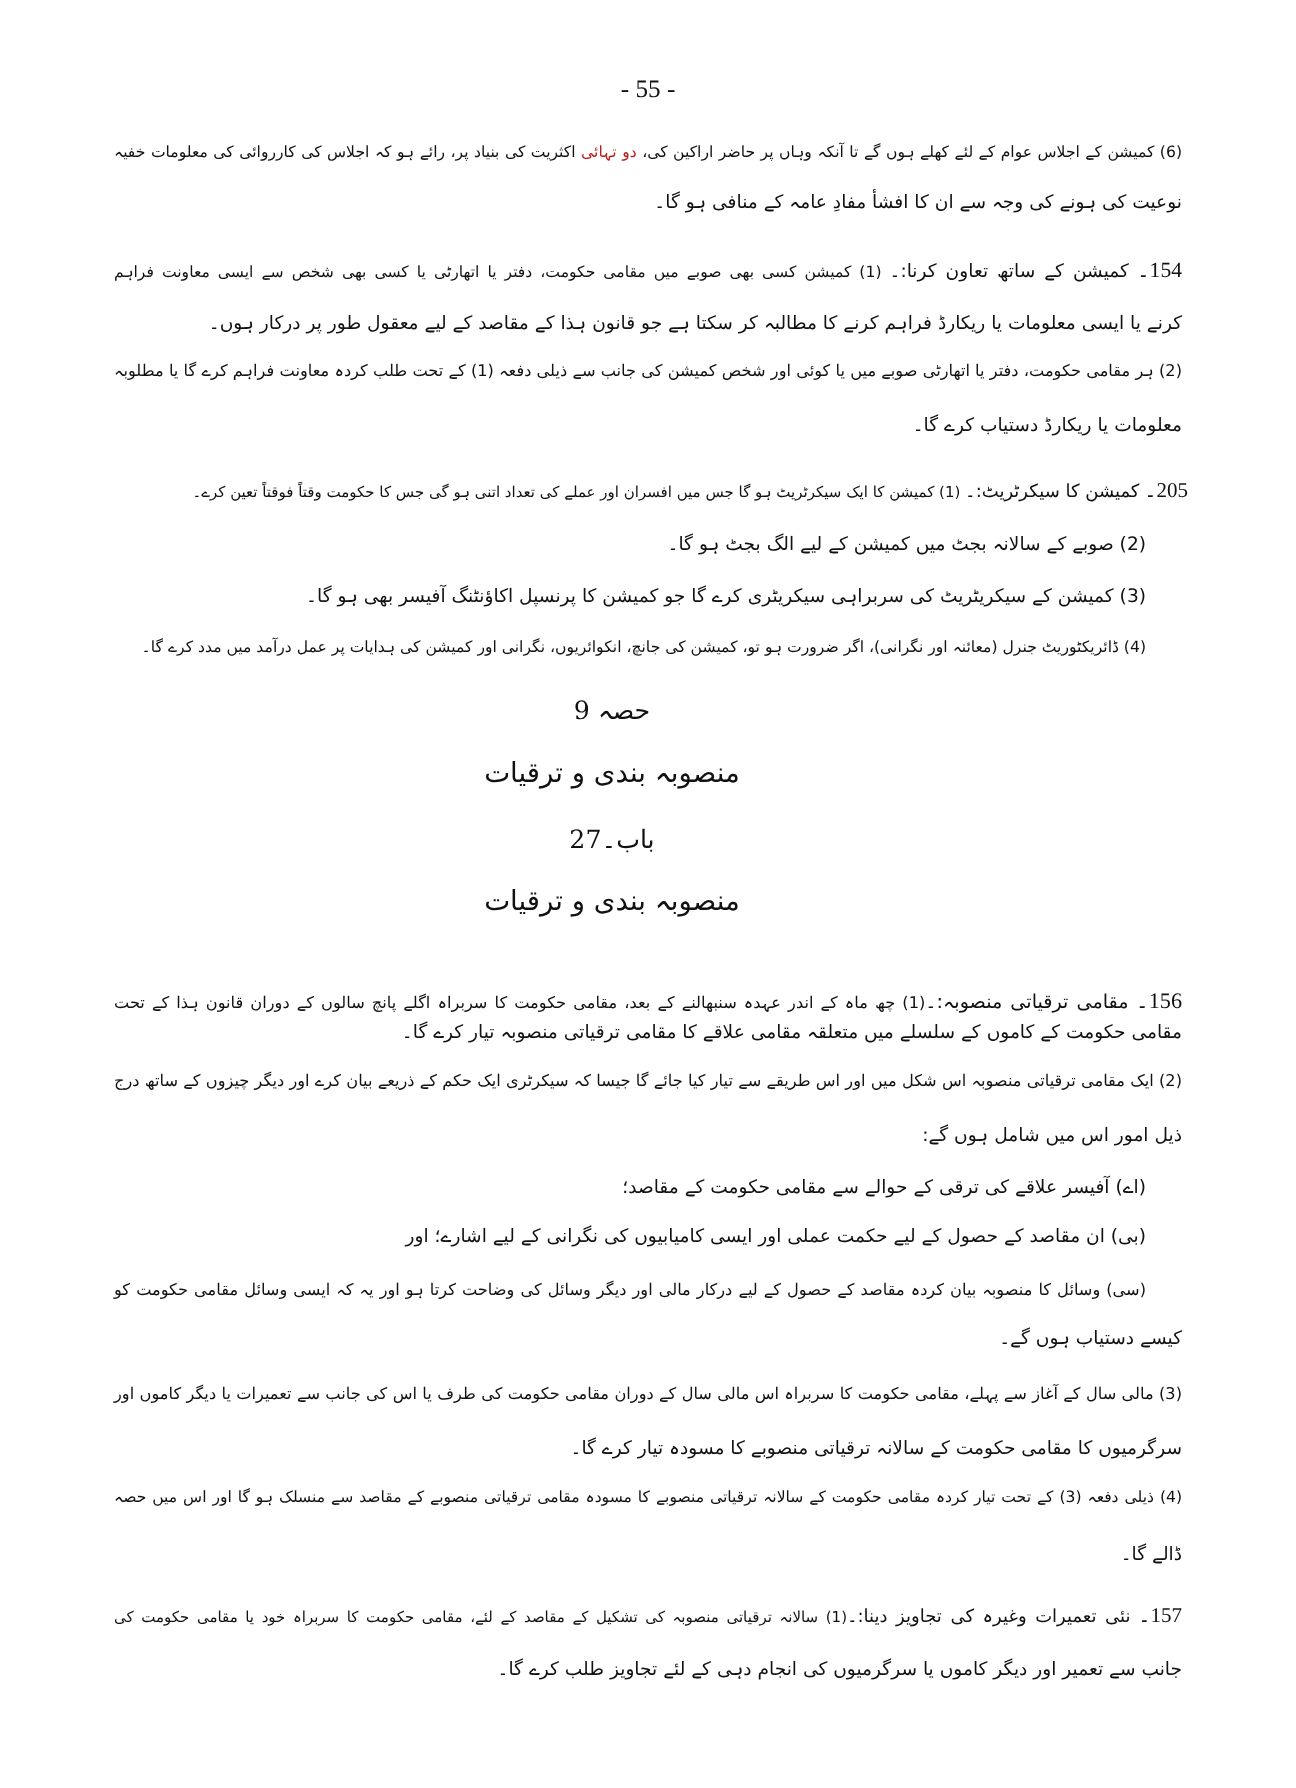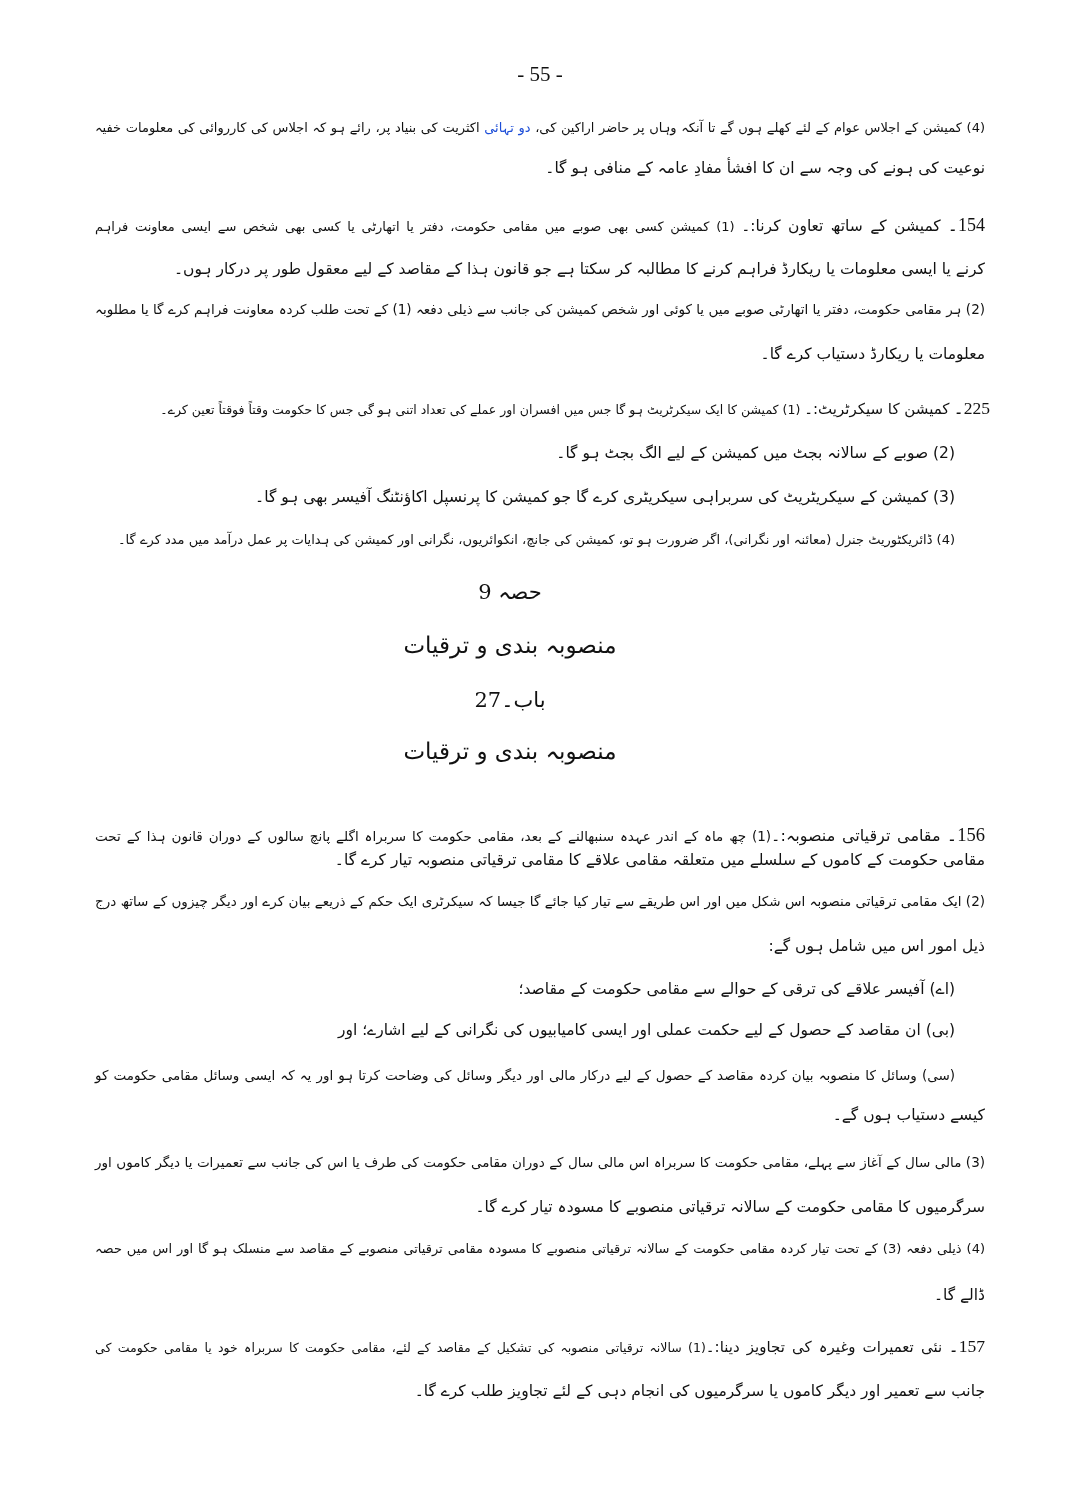--- a/index.html
+++ b/index.html
@@ -40,55 +40,55 @@
     font-size: 15.5px;
     line-height: 30px;
     height: 30px;
   }
   .full { left: 95px; width: 890px; text-align: justify; text-align-last: justify; }
   .full.last { text-align-last: right; }
   .indent { left: 95px; width: 860px; }
   .sec155 { left: 110px; width: 880px; }
   .num { font-family: "Liberation Serif", serif; font-size: 21px; }
   .heading-word { font-weight: normal; font-size: 18px; }
-  .blue { color: #1d4ed8; }
+  .blue { color: #b91c1c; }
   .center {
     position: absolute;
     left: 0;
     width: 1020px;
     text-align: center;
     direction: rtl;
     font-family: "DejaVu Serif", serif;
     font-size: 21px;
     line-height: 34px;
   }
   .center.big { font-size: 23px; font-weight: normal; }
 </style>
 </head>
 <body>
 
 <div class="page">
 
   <div class="page-number">- 55 -</div>
 
   <div class="line full" style="top: 113px; font-size: 13px;">
-    <span>(4) کمیشن کے اجلاس عوام کے لئے کھلے ہوں گے تا آنکہ وہاں پر حاضر اراکین کی، </span><span class="blue">دو تہائی</span><span> اکثریت کی بنیاد پر، رائے ہو کہ اجلاس کی کارروائی کی معلومات خفیہ</span>
+    <span>(6) کمیشن کے اجلاس عوام کے لئے کھلے ہوں گے تا آنکہ وہاں پر حاضر اراکین کی، </span><span class="blue">دو تہائی</span><span> اکثریت کی بنیاد پر، رائے ہو کہ اجلاس کی کارروائی کی معلومات خفیہ</span>
   </div>
   <div class="line full last" style="top:153px;">نوعیت کی ہونے کی وجہ سے ان کا افشأ مفادِ عامہ کے منافی ہو گا۔</div>
 
   <div class="line full" style="top: 207px; height: 36px; line-height: 36px; font-size: 13px;">
     <span class="num" style="font-size: 18px;">154۔</span>
     <span class="heading-word" style="font-size: 15.5px;">کمیشن کے ساتھ تعاون کرنا:۔</span><span> (1) کمیشن کسی بھی صوبے میں مقامی حکومت، دفتر یا اتھارٹی یا کسی بھی شخص سے ایسی معاونت فراہم</span>
   </div>
   <div class="line full last" style="top:254px;">کرنے یا ایسی معلومات یا ریکارڈ فراہم کرنے کا مطالبہ کر سکتا ہے جو قانون ہذا کے مقاصد کے لیے معقول طور پر درکار ہوں۔</div>
   <div class="line full" style="top: 294px; font-size: 13.5px;">(2) ہر مقامی حکومت، دفتر یا اتھارٹی صوبے میں یا کوئی اور شخص کمیشن کی جانب سے ذیلی دفعہ (1) کے تحت طلب کردہ معاونت فراہم کرے گا یا مطلوبہ</div>
   <div class="line full last" style="top:339px;">معلومات یا ریکارڈ دستیاب کرے گا۔</div>
 
   <div class="line sec155" style="top: 390px; height: 36px; line-height: 36px; font-size: 12.5px;">
-    <span class="num" style="font-size: 17.5px;">225۔</span>
+    <span class="num" style="font-size: 17.5px;">205۔</span>
     <span class="heading-word" style="font-size: 15px;">کمیشن کا سیکرٹریٹ:۔</span><span> (1) کمیشن کا ایک سیکرٹریٹ ہو گا جس میں افسران اور عملے کی تعداد اتنی ہو گی جس کا حکومت وقتاً فوقتاً تعین کرے۔</span>
   </div>
   <div class="line indent" style="top:438px;">(2) صوبے کے سالانہ بجٹ میں کمیشن کے لیے الگ بجٹ ہو گا۔</div>
   <div class="line indent" style="top:482px;">(3) کمیشن کے سیکریٹریٹ کی سربراہی سیکریٹری کرے گا جو کمیشن کا پرنسپل اکاؤنٹنگ آفیسر بھی ہو گا۔</div>
   <div class="line" style="top: 525px; left: 95px; width: 860px; font-size: 13px;">(4) ڈائریکٹوریٹ جنرل (معائنہ اور نگرانی)، اگر ضرورت ہو تو، کمیشن کی جانچ، انکوائریوں، نگرانی اور کمیشن کی ہدایات پر عمل درآمد میں مدد کرے گا۔</div>
 
   <div class="center" style="top:575px;">حصہ 9</div>
   <div class="center big" style="top:628px;">منصوبہ بندی و ترقیات</div>
   <div class="center" style="top:683px;">باب۔27</div>
   <div class="center big" style="top:734px;">منصوبہ بندی و ترقیات</div>

